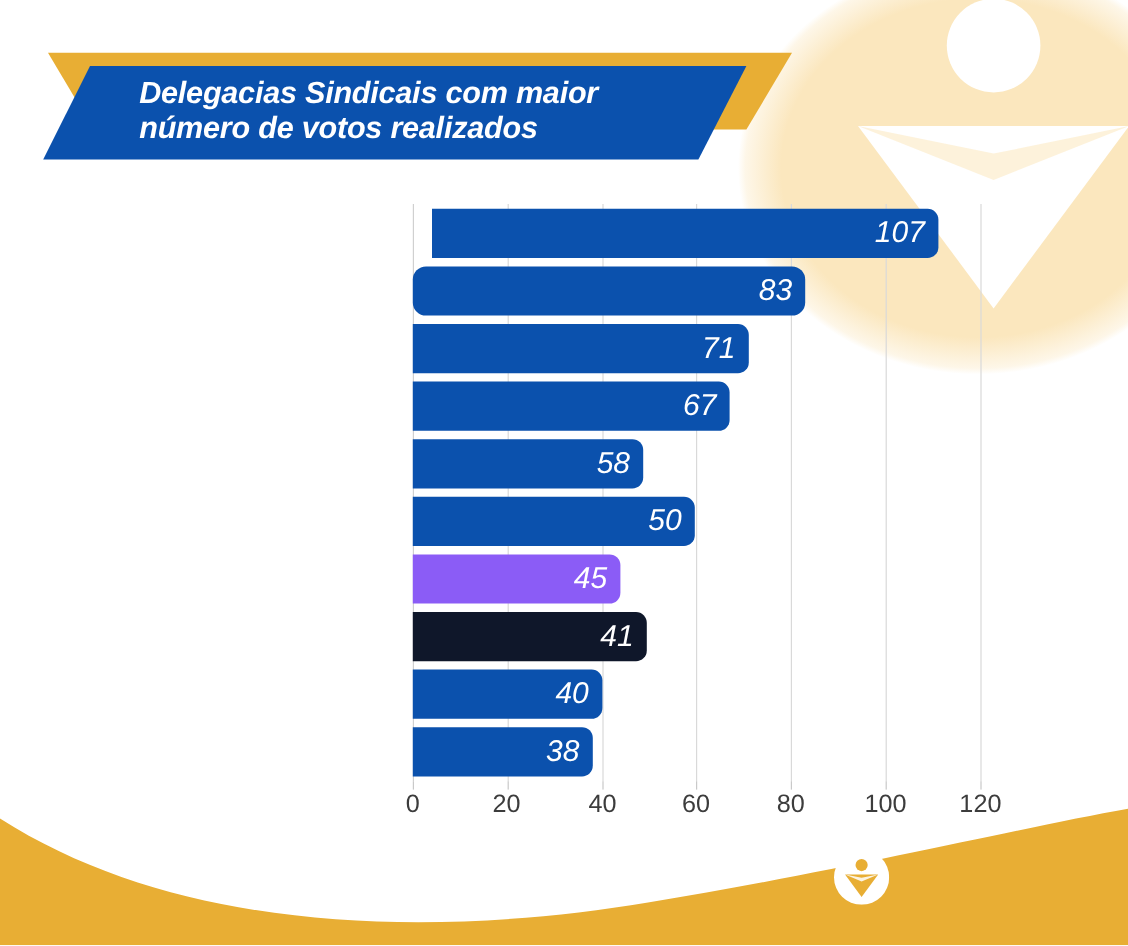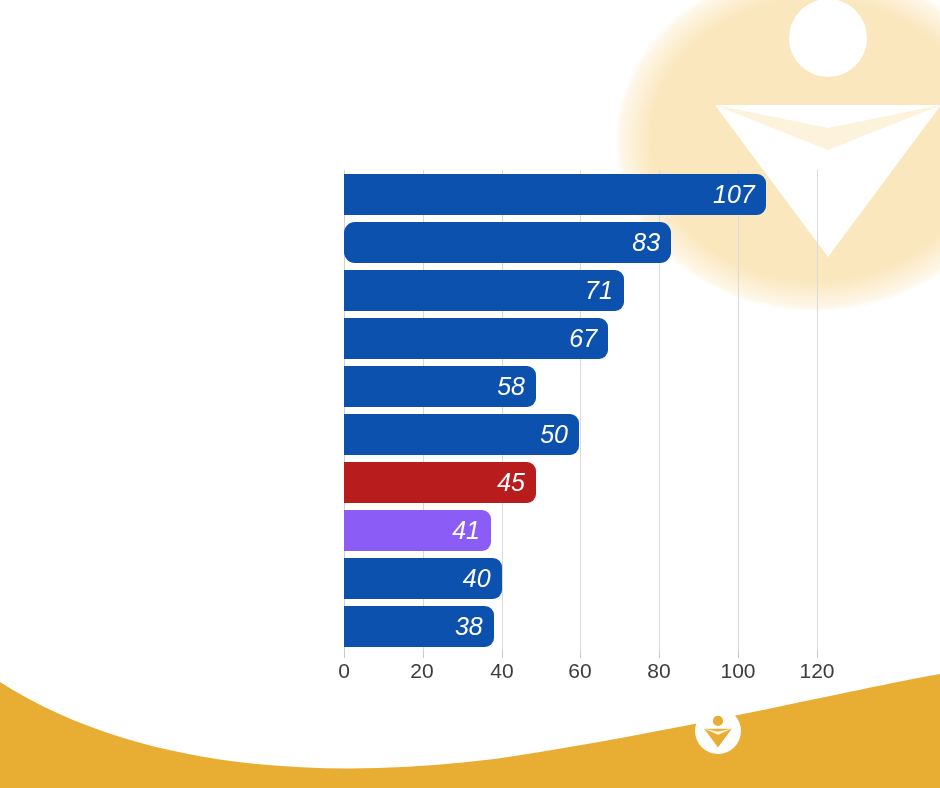--- a/index.html
+++ b/index.html
@@ -174,20 +174,28 @@
       <ellipse cx="815" cy="140" rx="200" ry="172" fill="url(#creamFade)"></ellipse>
 
       <g fill="#ffffff">
         <circle cx="828" cy="38" r="39"></circle>
         <path d="M 715 105 L 941 105 L 828 257 Z"></path>
         <path d="M 715 105 L 828 150 L 941 105 L 828 128 Z" fill="#FBE7BE" opacity="0.55"></path>
       </g>
     </g>
   </svg>
 
+  <div class="banner-layer">
+    <svg width="940" height="160" viewBox="0 0 940 160" xmlns="http://www.w3.org/2000/svg">
+      <polygon points="40,44 660,44 622,108 78,108" fill="#E8AE34"></polygon>
+      <polygon points="75,55 622,55 582,133 36,133" fill="#0B51AD"></polygon>
+    </svg>
+    <div class="banner-title">Delegacias Sindicais com maior
+número de votos realizados</div>
+  </div>
 
   <div class="chart">
 
     <div class="plot">
       <div class="gridline axis0" style="left:0px"></div>
       <div class="gridline" style="left:79px"></div>
       <div class="gridline" style="left:158px"></div>
       <div class="gridline" style="left:236px"></div>
       <div class="gridline" style="left:315px"></div>
       <div class="gridline" style="left:394px"></div>
@@ -205,21 +213,21 @@
       <div class="tick-label" style="left:78px">20</div>
       <div class="tick-label" style="left:158px">40</div>
       <div class="tick-label" style="left:236px">60</div>
       <div class="tick-label" style="left:315px">80</div>
       <div class="tick-label" style="left:394px">100</div>
       <div class="tick-label" style="left:473px">120</div>
     </div>
 
     <div class="rows" id="rows">
         <div class="row" style="top: 4px;">
-          <div class="bar" style="width: 421.758px; background: rgb(11, 81, 173);">
+          <div class="bar" style="width: 421.758px; background: rgb(11, 81, 173); margin-left: 16px;">
             <div class="bar-value">107</div>
           </div>
         </div>
         <div class="row" style="top: 52px;">
           <div class="bar" style="width: 327.158px; background: rgb(11, 81, 173); border-radius: 11px;">
             <div class="bar-value">83</div>
           </div>
         </div>
         <div class="row" style="top: 100px;">
           <div class="bar" style="width: 279.858px; background: rgb(11, 81, 173);">
@@ -235,26 +243,26 @@
           <div class="bar" style="width: 192px; background: rgb(11, 81, 173);">
             <div class="bar-value">58</div>
           </div>
         </div>
         <div class="row" style="top: 244px;">
           <div class="bar" style="width: 235px; background: rgb(11, 81, 173);">
             <div class="bar-value">50</div>
           </div>
         </div>
         <div class="row" style="top: 292px;">
-          <div class="bar" style="width: 192px; background: #b91c1c;">
+          <div class="bar" style="width: 173px; background: #8b5cf6;">
             <div class="bar-value">45</div>
           </div>
         </div>
         <div class="row" style="top: 340px;">
-          <div class="bar" style="width: 147px; background: #8b5cf6;">
+          <div class="bar" style="width: 195px; background: #0f172a;">
             <div class="bar-value">41</div>
           </div>
         </div>
         <div class="row" style="top: 388px;">
           <div class="bar" style="width: 157.667px; background: rgb(11, 81, 173);">
             <div class="bar-value">40</div>
           </div>
         </div>
         <div class="row" style="top: 436px;">
           <div class="bar" style="width: 149.783px; background: rgb(11, 81, 173);">

